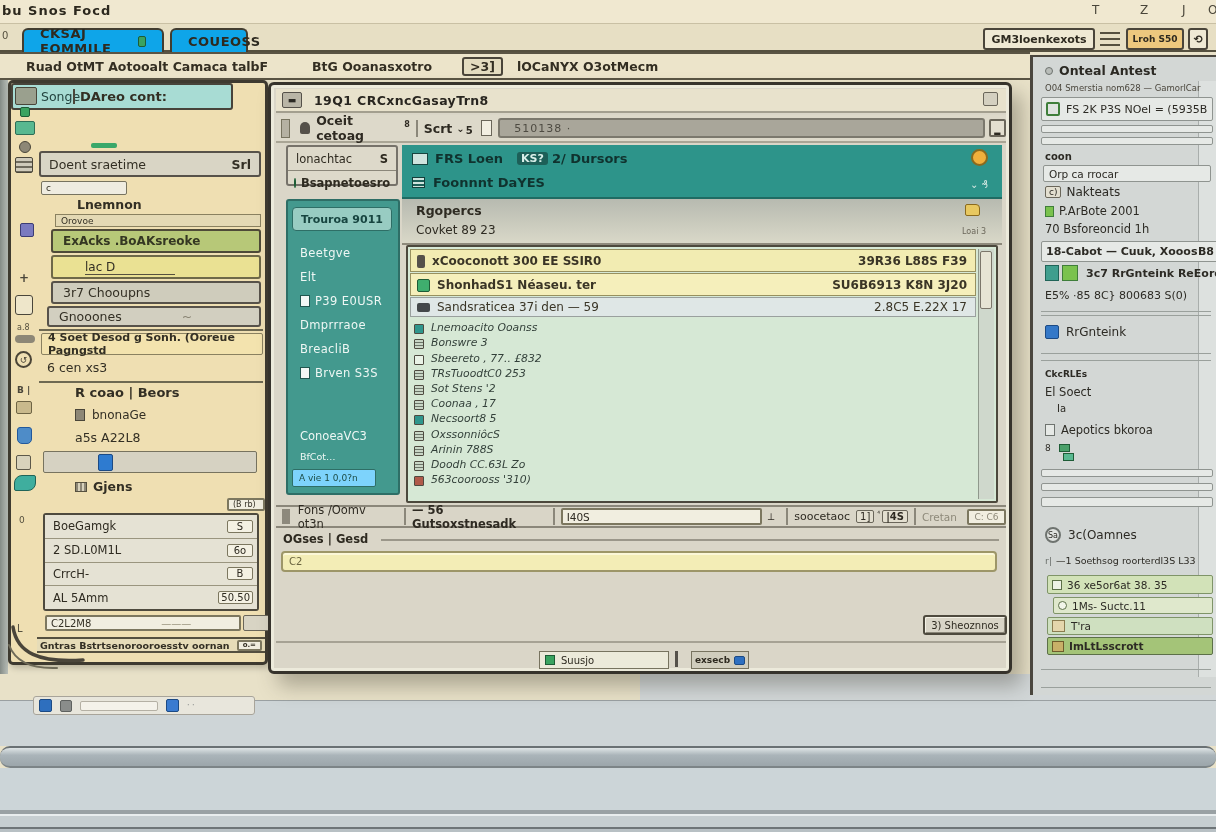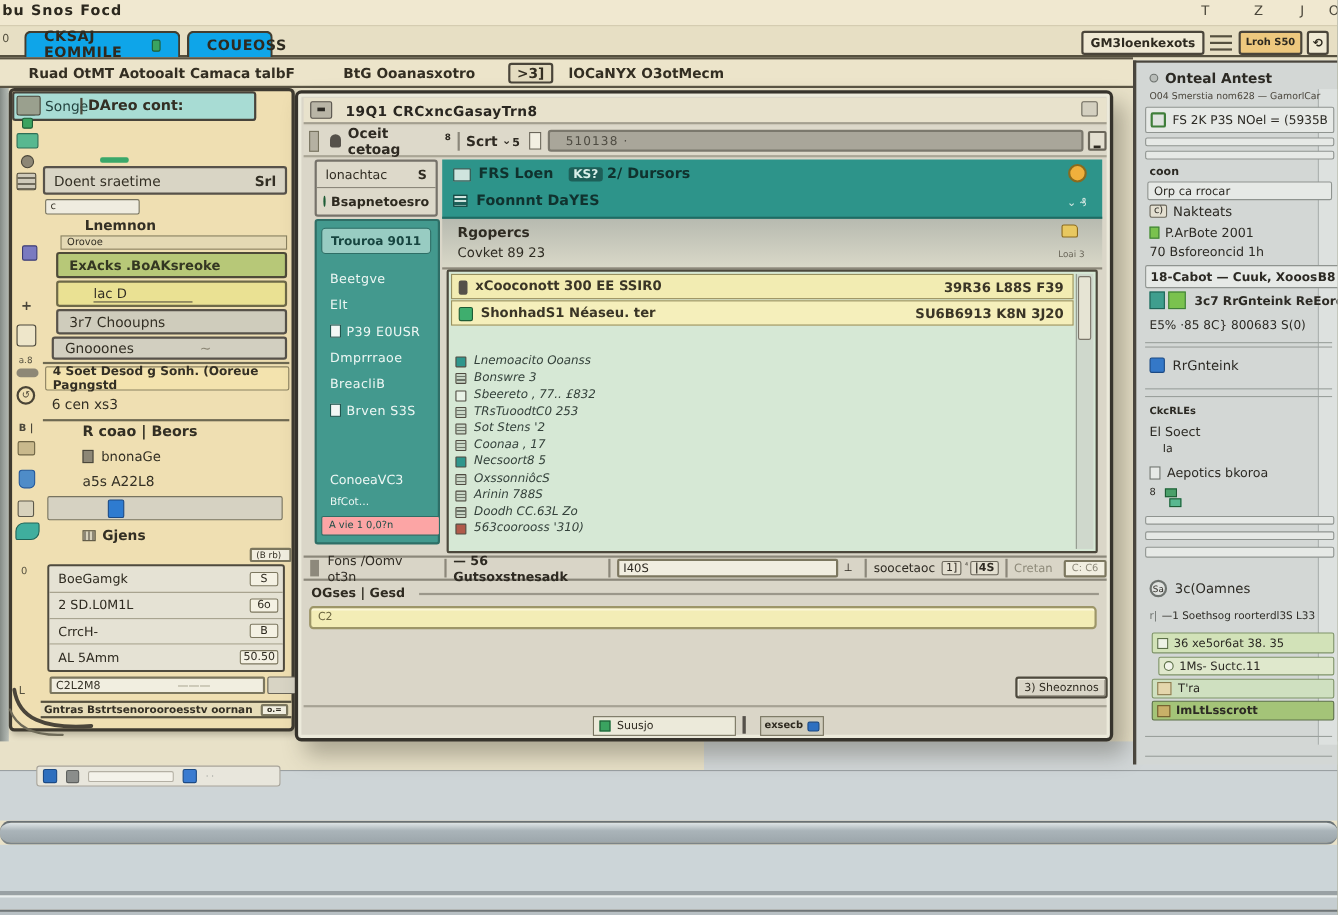--- a/index.html
+++ b/index.html
@@ -39,28 +39,28 @@
   .swoosh{left:-6px;top:540px;}
   
   .dialog{left:268px;top:82px;width:744px;height:592px;background:#dad6c8;border:3px solid #36332c;border-radius:6px;box-shadow:inset 0 0 0 3px #eceadb, 10px 12px 20px rgba(60,58,45,.35);}
   .dlg-title{left:5px;top:4px;width:730px;height:24px;background:#e8e2cc;border-bottom:2px solid #a39f8f;display:flex;align-items:center;}
   .dlg-title .sys{width:20px;height:16px;background:#b9b5a6;border:1.5px solid #55514a;margin:0 12px 0 6px;border-radius:2px;display:flex;align-items:center;justify-content:center;font-size:9px;color:#2c2a24;}
   .dlg-title .txt{font-size:12.5px;font-weight:bold;color:#292620;letter-spacing:.4px;}
   .dlg-toolbar{left:5px;top:30px;width:730px;height:28px;background:#ddd9ca;border-bottom:2px solid #a9a595;display:flex;align-items:center;font-size:12.5px;font-weight:bold;color:#2e2a22;}
   .addr{height:20px;background:#a9a69a;border:2px solid #7b786d;border-radius:3px;color:#4e4b42;font-size:11px;font-weight:normal;display:flex;align-items:center;padding-left:14px;letter-spacing:1px;}
   .mini-btn{width:18px;height:18px;background:#e3dfd0;border:2px solid #6a665a;border-radius:2px;display:flex;align-items:flex-end;justify-content:center;font-size:8px;}
   
-  .sb-head{left:15px;top:60px;width:112px;height:52px;background:#ddd9ca;border:2px solid #76726a;border-radius:3px;font-size:11.5px;}
+  .sb-head{left:15px;top:60px;width:112px;height:41px;background:#ddd9ca;border:2px solid #76726a;border-radius:3px;font-size:11.5px;}
   .sb-teal{left:15px;top:114px;width:114px;height:296px;background:#43998e;border:2px solid #2e6e66;border-radius:3px;}
   .sb-sel{position:absolute;left:4px;top:6px;width:100px;height:24px;background:#98ccc2;border:1.5px solid #2e6e66;border-radius:4px;display:flex;align-items:center;padding-left:8px;font-size:11px;font-weight:bold;color:#174540;}
   .sb-items{position:absolute;left:12px;top:40px;width:98px;display:flex;flex-direction:column;}
   .sb-items div{height:24px;display:flex;align-items:center;font-size:11.5px;color:#eef7f4;letter-spacing:.4px;}
   .sb-items div:nth-of-type(3)::before,.sb-items div:nth-of-type(6)::before{content:"";display:inline-block;width:8px;height:10px;background:#f2f7f5;border:1px solid #20564f;margin-right:5px;}
   .sb-low{position:absolute;left:12px;color:#eef7f4;font-size:11.5px;}
-  .sb-footer{position:absolute;left:4px;top:268px;width:108px;height:18px;background:#fca5a5;border:1.5px solid #2e6e66;border-radius:2px;font-size:9px;color:#1c4c45;display:flex;align-items:center;padding-left:6px;}
+  .sb-footer{position:absolute;left:4px;top:268px;width:84px;height:18px;background:#7dd3fc;border:1.5px solid #2e6e66;border-radius:2px;font-size:9px;color:#1c4c45;display:flex;align-items:center;padding-left:6px;}
   
   .ct-head{left:131px;top:60px;width:600px;height:54px;background:#2d948a;border-bottom:2px solid #1f6b63;color:#10322e;}
   .badge-dark{background:#1d5f58;color:#d8efe9;border-radius:3px;padding:0 4px;font-size:11px;font-weight:bold;}
   .ct-sub{left:131px;top:114px;width:600px;height:46px;background:linear-gradient(#b7bab0,#d9d8c8);border-bottom:2px solid #8d897b;color:#2e2b22;}
   .list-area{left:135px;top:160px;width:592px;height:258px;background:#d6e8d5;border:2px solid #4c483c;border-radius:2px;}
   .hl-row{position:absolute;left:2px;width:566px;height:23px;display:flex;align-items:center;justify-content:space-between;padding:0 8px 0 6px;font-size:12px;font-weight:bold;color:#3a3526;}
   .hl-yellow1{background:#f2ecb2;border:1.5px solid #97905f;}
   .hl-yellow2{background:#f5efbb;border:1.5px solid #97905f;}
   .hl-grey{background:#dfe7e6;border:1.5px solid #9aa09e;font-weight:normal;}
   .hl-ic{display:inline-block;width:13px;height:13px;margin-right:7px;border-radius:2px;vertical-align:middle;}
@@ -351,20 +351,24 @@
     </div>
 
     <div class="abs list-area">
       <div class="hl-row hl-yellow1" style="top:2px;">
         <span><span class="hl-ic" style="background:#55514a;width:8px;"></span><span>xCooconott 300 EE SSIR0</span></span>
         <span>39R36 L88S F39</span>
       </div>
       <div class="hl-row hl-yellow2" style="top:26px;">
         <span><span class="hl-ic" style="background:#3fae6e;border:1px solid #1e5c36;"></span><span>ShonhadS1 Néaseu. ter</span></span>
         <span>SU6B6913 K8N 3J20</span>
+      </div>
+      <div class="hl-row hl-grey" style="top:50px;height:20px;">
+        <span><span class="hl-ic" style="background:#44484a;height:9px;"></span><span>Sandsraticea 37i den — 59</span></span>
+        <span>2.8C5 E.22X 17</span>
       </div>
       <div class="list-plain">
 
       <div class="pl-row">
             <span class="li-icon"></span>
             <span>Lnemoacito Ooanss</span>
           </div>
           <div class="pl-row">
             <span class="li-icon"></span>
             <span>Bonswre 3</span>

